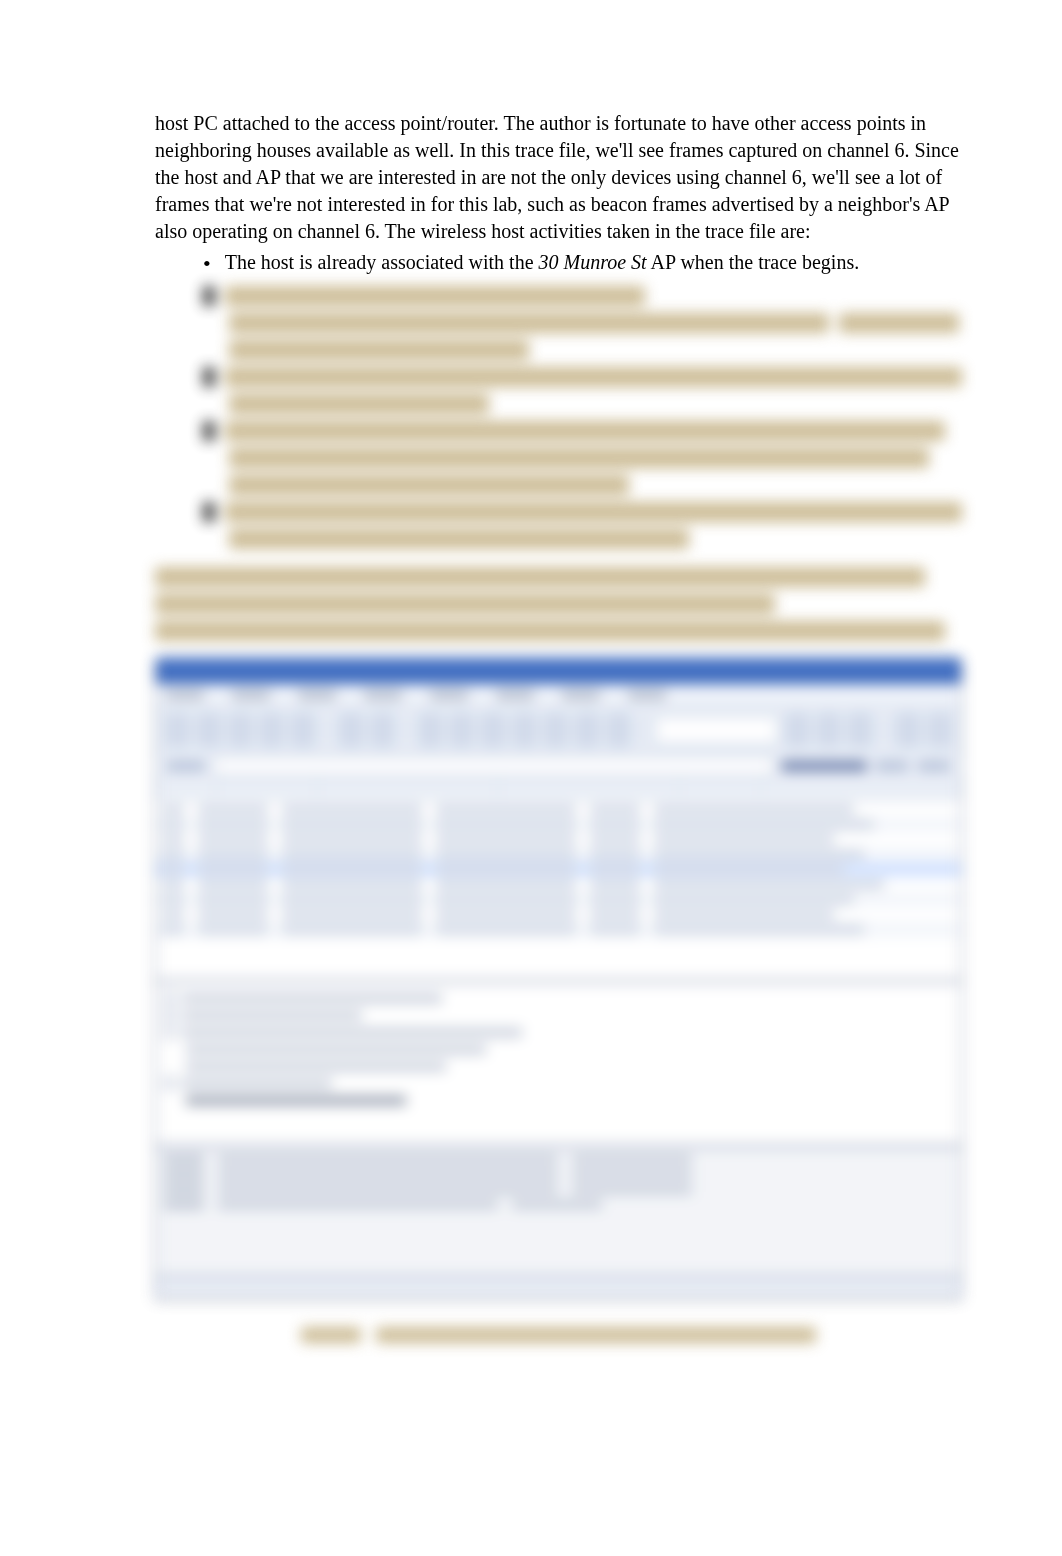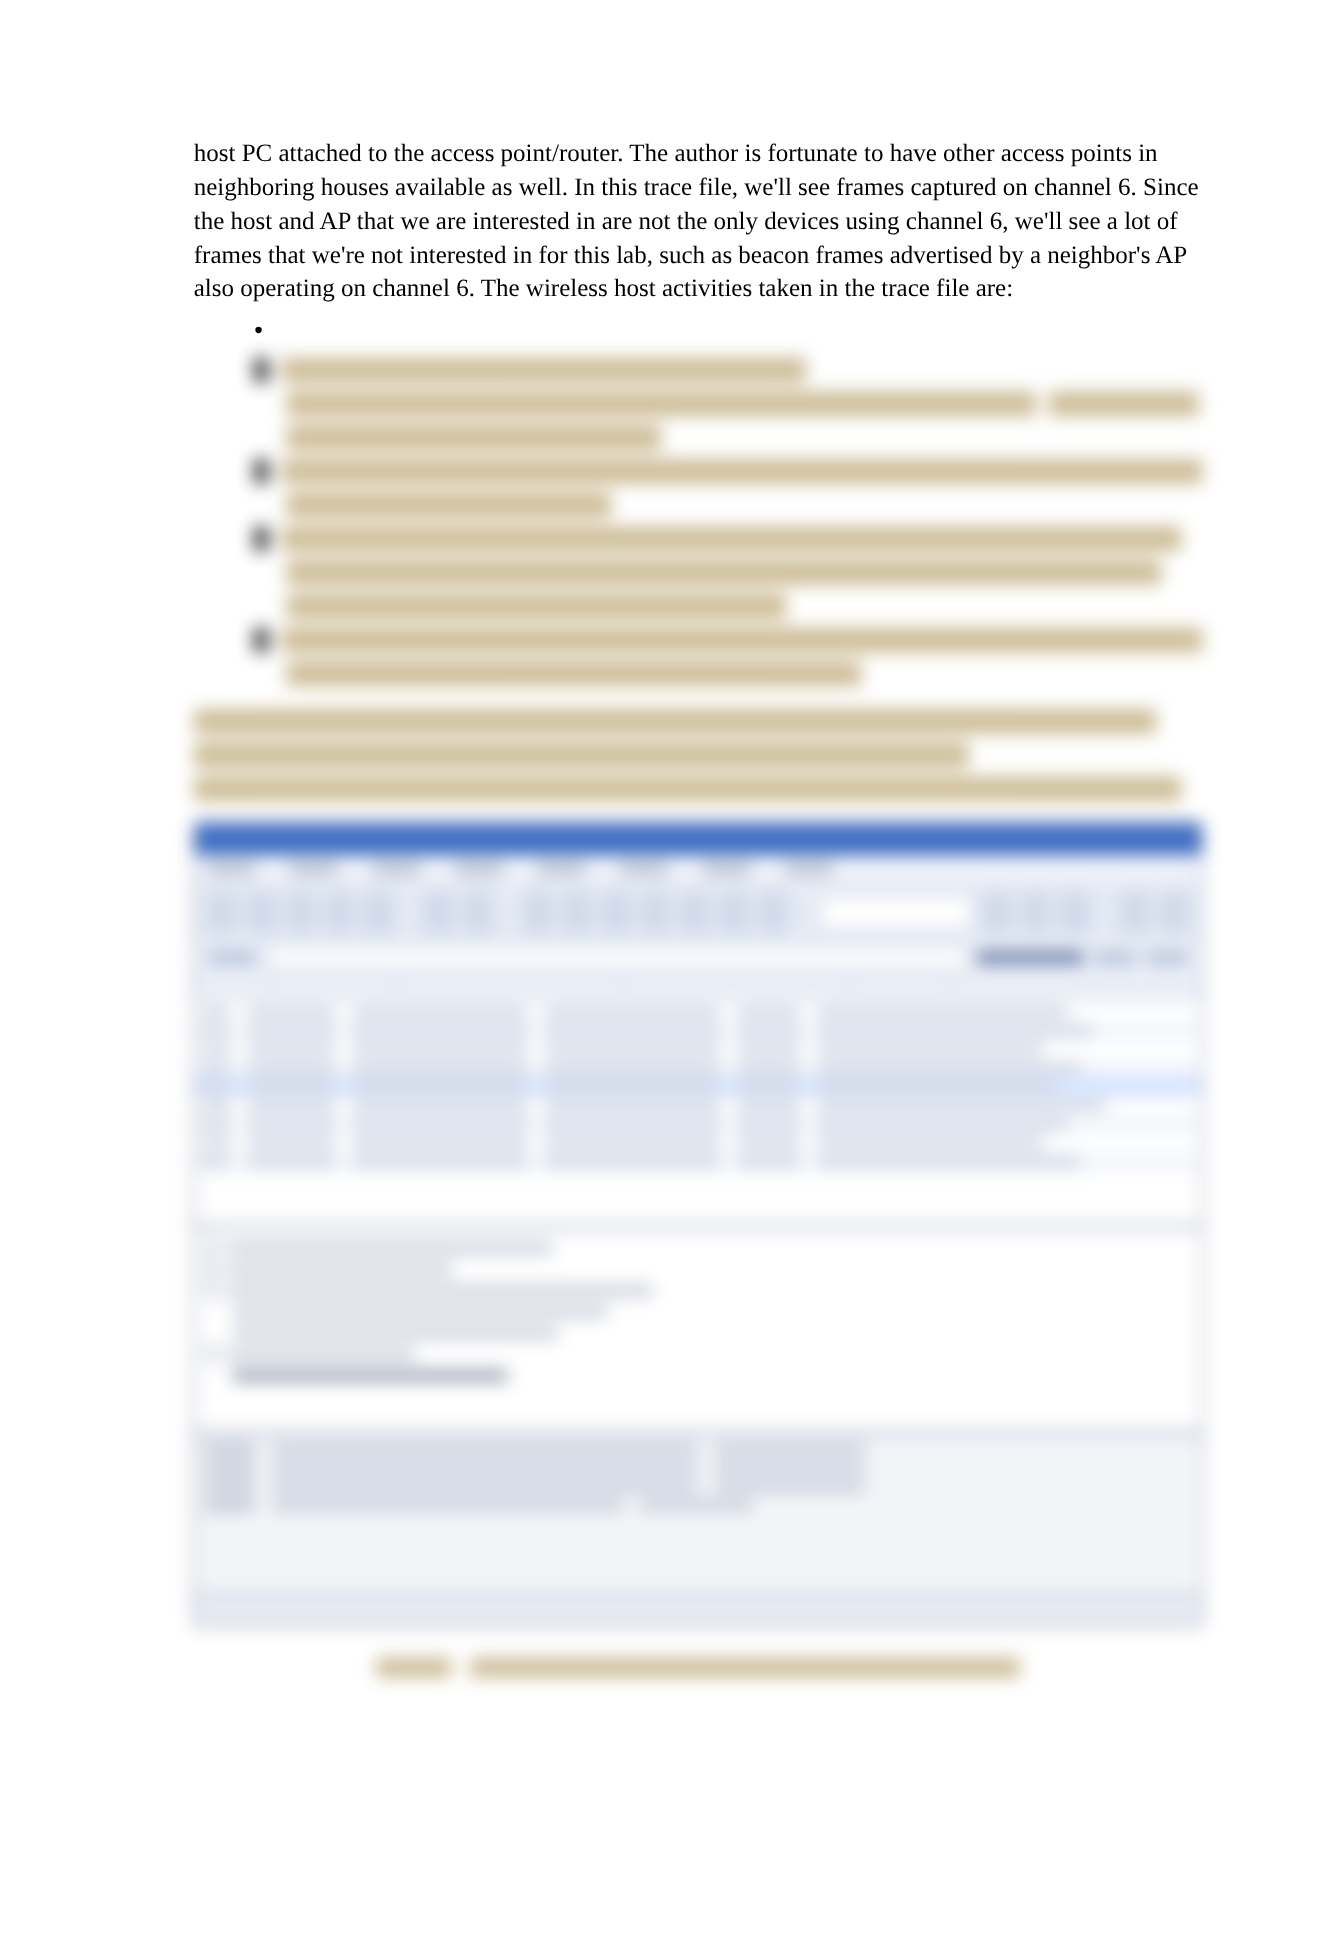--- a/index.html
+++ b/index.html
@@ -219,20 +219,23 @@
 </head>
 <body>
 
 <div class="page">
 
   <p class="para">host PC attached to the access point/router. The author is fortunate to have other access points in neighboring houses available as well.  In this trace file, we'll see frames captured on channel 6.  Since the host and AP that we are interested in are not the only devices using channel 6, we'll see a lot of frames that we're not interested in for this lab, such as beacon frames advertised by a neighbor's AP also operating on channel 6.  The wireless host activities taken in the trace file are:</p>
 
   <div class="bullet-list">
     <div class="bullet-item">
       <span class="bullet">•</span>
+      <span>
+        <span>The host is already associated with the </span><span class="italic">30 Munroe St</span><span> AP when the trace begins.</span>
+      </span>
     </div>
   </div>
 
   <div class="obscured">
     <div class="ob-block">
 
       <div class="ob-line">
           <div class="ob-seg" style="width:12px;background:#333"></div>
           <div class="ob-seg" style="width:420px"></div>
         </div>

